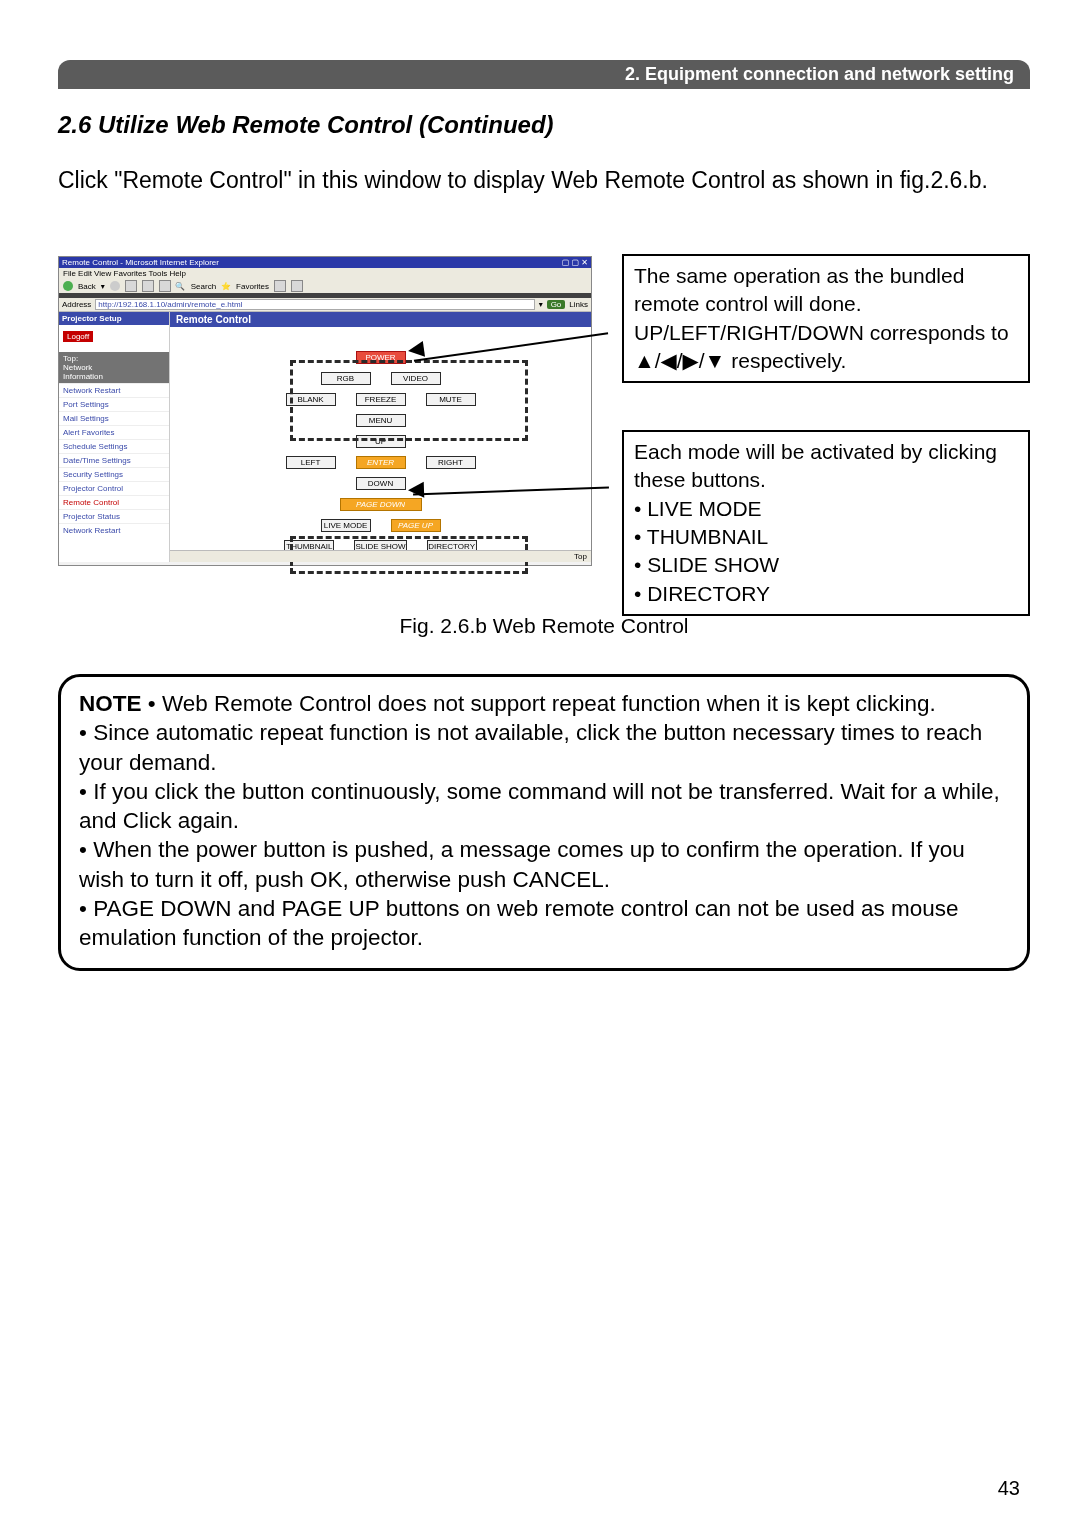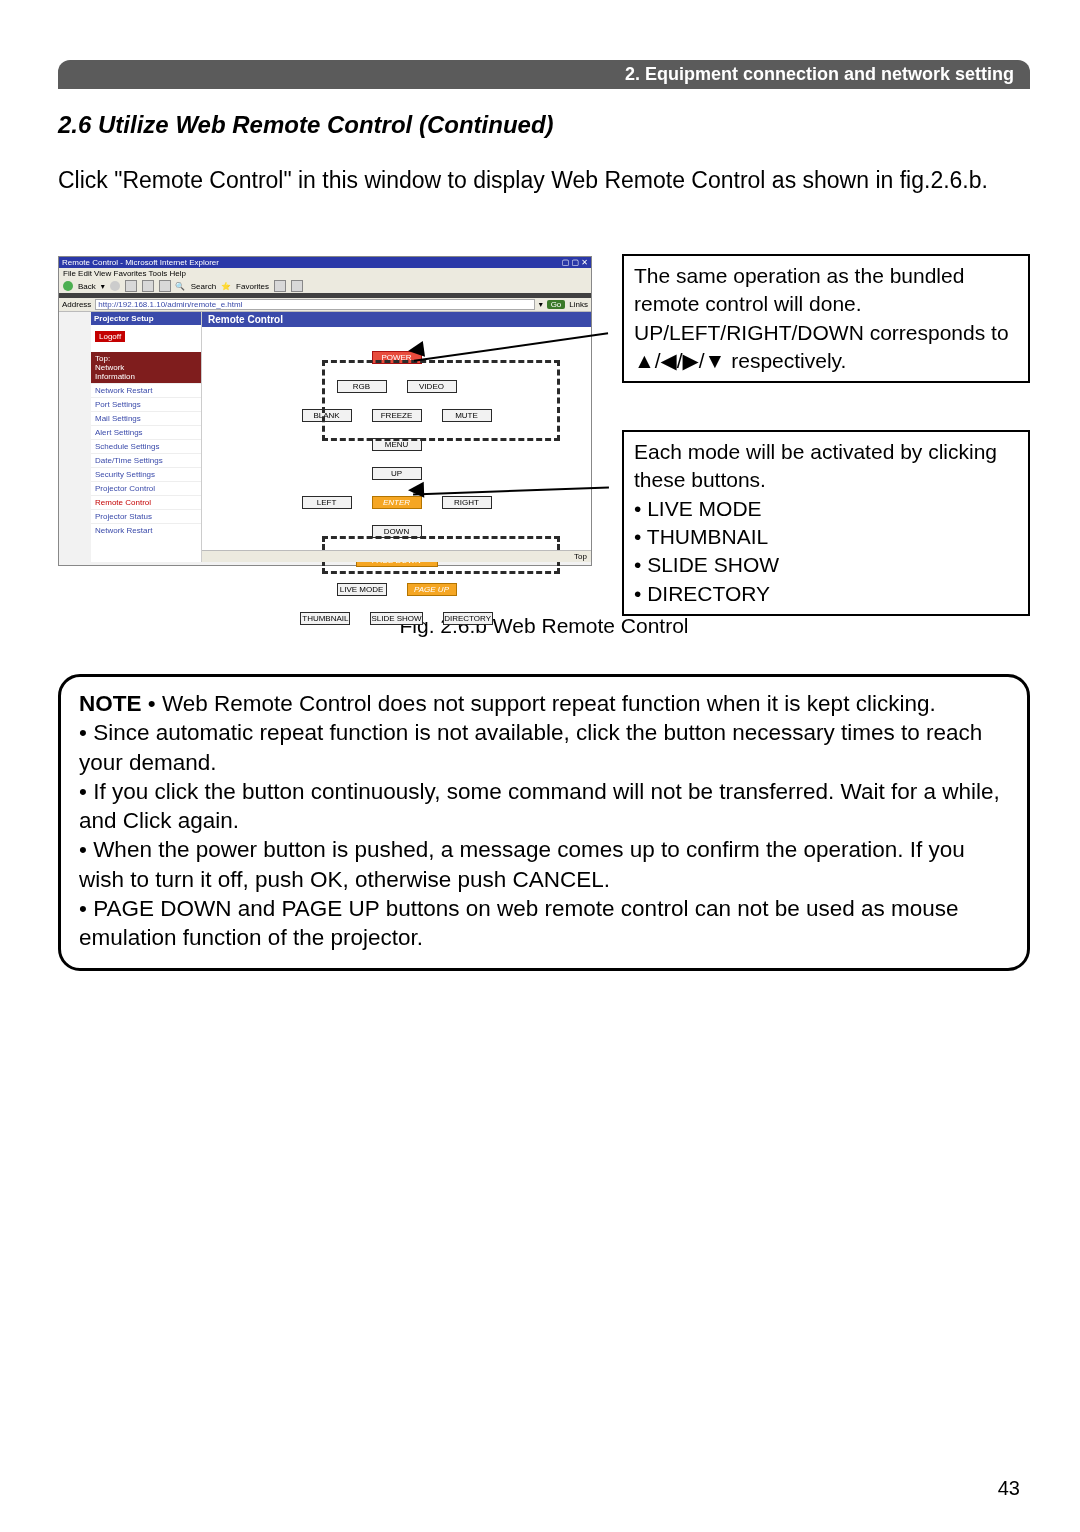--- a/index.html
+++ b/index.html
@@ -76,29 +76,29 @@
     display:flex;
     gap:5px;
     align-items:center;
   }
   .ie-toolbar .circ{display:inline-block;width:10px;height:10px;border-radius:50%;background:#4caf50;}
   .ie-toolbar .sq{display:inline-block;width:10px;height:10px;background:#d8d8d8;border:1px solid #888;}
   .ie-addr{background:#eceadf;font-size:8px;padding:1px 3px;border-bottom:1px solid #bbb;display:flex;align-items:center;gap:4px;}
   .ie-addr .field{flex:1;background:#fff;border:1px solid #aaa;padding:0 2px;color:#3a4aaa;}
   .ie-addr .go{background:#3b7a2a;color:#fff;border-radius:2px;padding:0 4px;}
   .content{display:flex;height:calc(100% - 58px);}
-  .left-nav{width:110px;background:#fff;border-right:1px solid #ccc;font-size:8px;color:#3a4aaa;margin-left:32px;}
+  .left-nav{width:110px;background:#fff;border-right:1px solid #ccc;font-size:8px;color:#3a4aaa;}
   .left-nav .ttl{background:#3a4aaa;color:#fff;font-weight:bold;padding:2px 3px;}
   .left-nav .logout{background:#c40000;color:#fff;margin:6px 4px;padding:1px 4px;display:inline-block;}
-  .left-nav .top{background:#7f1d1d;color:#fff;padding:2px 4px;margin-top:4px;}
+  .left-nav .top{background:#737373;color:#fff;padding:2px 4px;margin-top:4px;}
   .left-nav .item{padding:2px 4px;color:#3a4aaa;border-top:1px solid #eee;}
   .left-nav .item.red{color:#c40000;}
   .main-pane{flex:1;background:#fff;position:relative;}
   .main-pane .hdr{background:#3a4aaa;color:#fff;font-weight:bold;padding:2px 6px;font-size:10px;}
-  .btn-group{display:flex;justify-content:center;gap:20px;margin-top:16px;}
+  .btn-group{display:flex;justify-content:center;gap:20px;margin-top:8px;}
   .rb{border:1px solid #2a2a2a;background:#f2f2f2;font-size:8px;padding:1px 0;text-align:center;min-width:48px;}
   .rb.red{background:#e84c3d;color:#fff;border-color:#a11;}
   .rb.orange{background:#f5a623;color:#fff;border-color:#b37400;font-style:italic;}
   .dashed-box{position:absolute;border:3px dashed #2a2a2a;}
   .dash1{top:48px;left:120px;width:232px;height:75px;}
   .dash2{top:224px;left:120px;width:232px;height:32px;}
   .arrow{position:absolute;width:0;height:0;border-left:16px solid #000;border-top:8px solid transparent;border-bottom:8px solid transparent;}
   .arrow-line{position:absolute;height:2px;background:#000;}
   .callout {
     position: absolute;
@@ -179,21 +179,21 @@
       <div class="content">
         <div class="left-nav">
           <div class="ttl">Projector Setup</div>
           <span class="logout">Logoff</span>
           <div class="top" style="white-space:pre-line">Top:
 Network
 Information</div>
           <div class="item">Network Restart</div>
           <div class="item">Port Settings</div>
           <div class="item">Mail Settings</div>
-          <div class="item">Alert Settings</div>
+          <div class="item">Alert Favorites</div>
           <div class="item">Schedule Settings</div>
           <div class="item">Date/Time Settings</div>
           <div class="item">Security Settings</div>
           <div class="item">Projector Control</div>
           <div class="item red">Remote Control</div>
           <div class="item">Projector Status</div>
           <div class="item">Network Restart</div>
         </div>
         <div class="main-pane">
           <div class="hdr">Remote Control</div>

